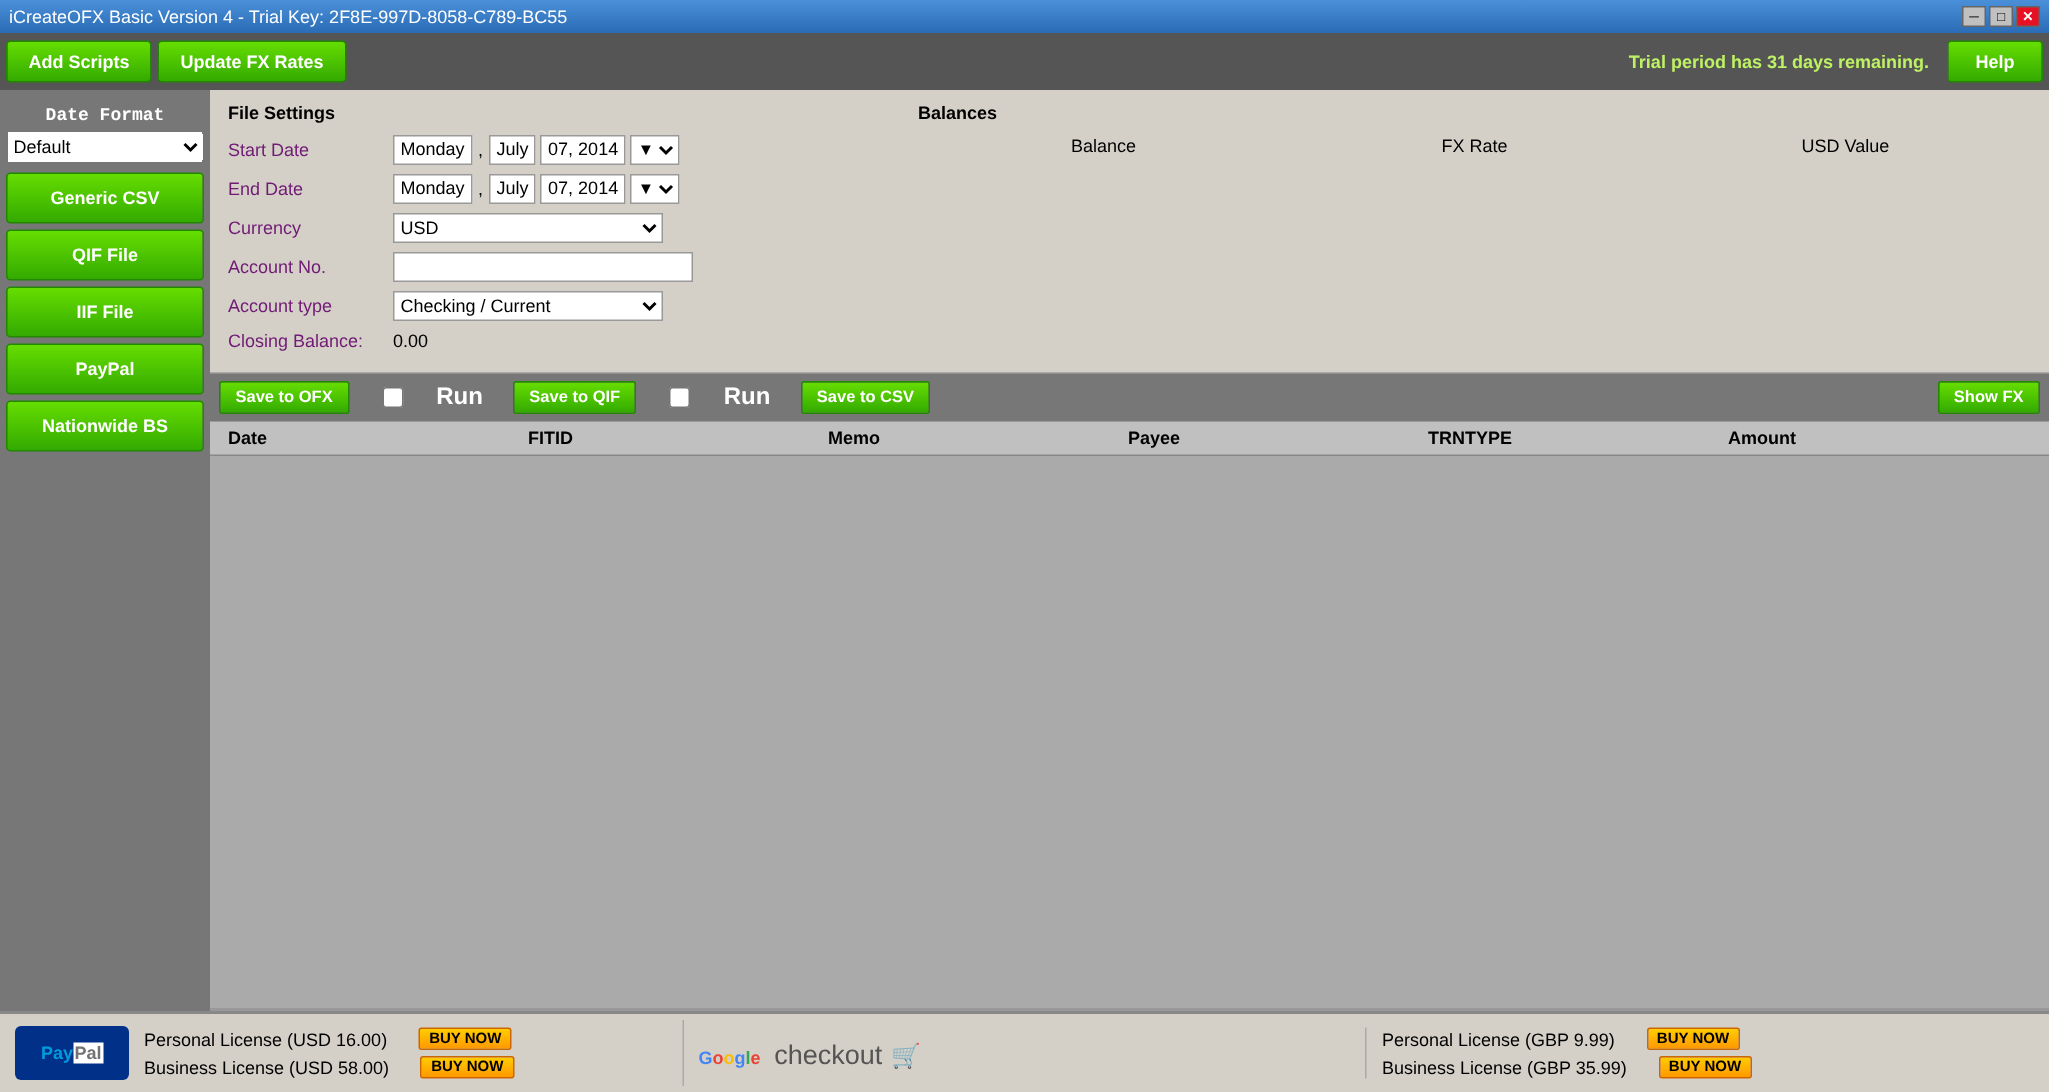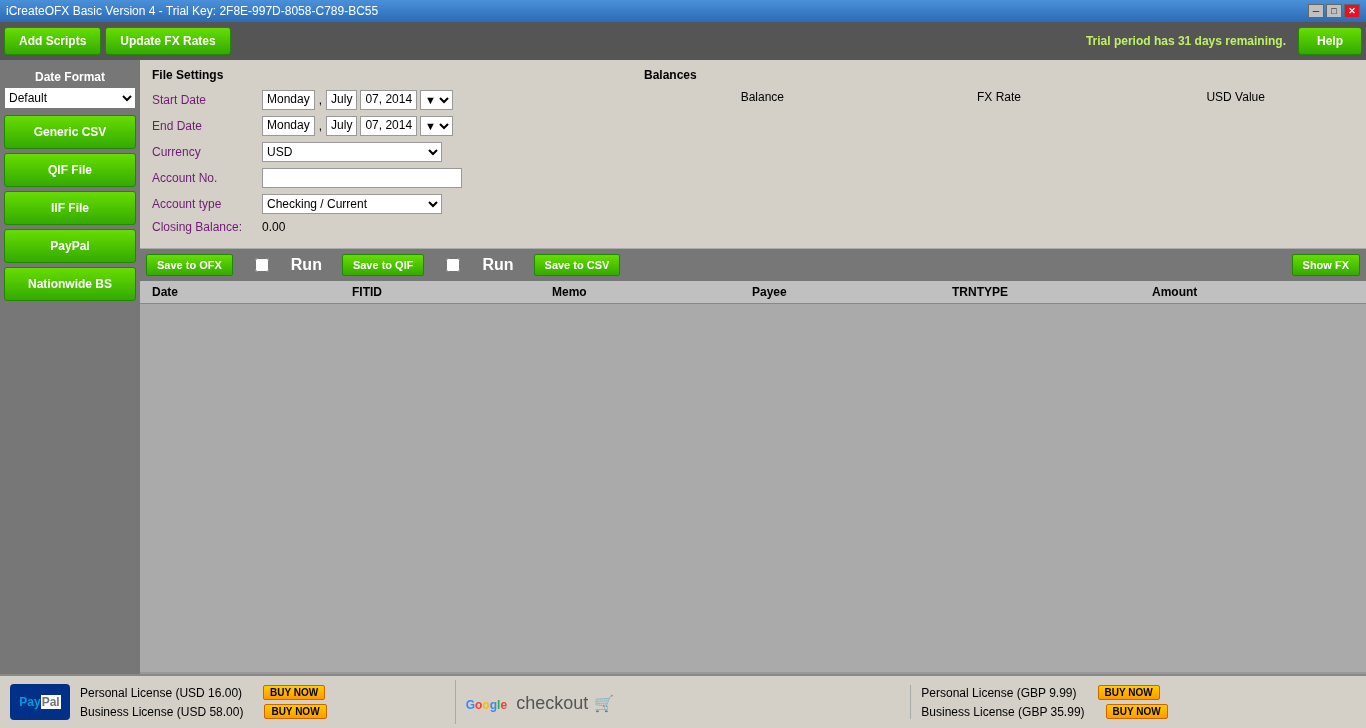--- a/index.html
+++ b/index.html
@@ -80,20 +80,21 @@
       display: flex;
       flex-direction: column;
       gap: 0;
     }
     .date-format-label {
       color: white;
       text-align: center;
       font-weight: bold;
       font-size: 12px;
       padding: 4px 0 3px;
+      font-family: Liberation Mono, monospace;
     }
     .date-format-select {
       width: 100%;
       height: 22px;
       font-size: 12px;
       margin-bottom: 6px;
     }
     .sidebar-btn {
       width: 100%;
       height: 34px;
@@ -113,21 +114,20 @@
       display: flex;
       flex-direction: column;
       background: #888;
     }
 
     
     #top-panels {
       display: flex;
       background: #d4d0c8;
       border-bottom: 1px solid #aaa;
-      gap: 32px;
     }
 
     #file-settings {
       flex: 0 0 460px;
       padding: 8px 12px;
       background: #d4d0c8;
     }
     #file-settings h3 {
       font-size: 12px;
       font-weight: bold;
@@ -284,21 +284,21 @@
     .footer-section {
       flex: 1;
       display: flex;
       align-items: center;
       padding: 4px 10px;
       gap: 10px;
       border-right: 1px solid #aaa;
     }
     .footer-section:last-child { border-right: none; }
     .paypal-logo {
-      width: 60px; height: 36px;
+      width: 76px; height: 36px;
       background: #003087;
       display: flex; align-items: center; justify-content: center;
       border-radius: 4px;
       color: white; font-weight: bold; font-size: 11px;
     }
     .footer-links { display: flex; flex-direction: column; gap: 4px; }
     .footer-row { display: flex; align-items: center; gap: 21px; font-size: 11px; }
     .buy-now-btn {
       background: linear-gradient(to bottom, #ffcc00, #ff9900);
       color: #000;

